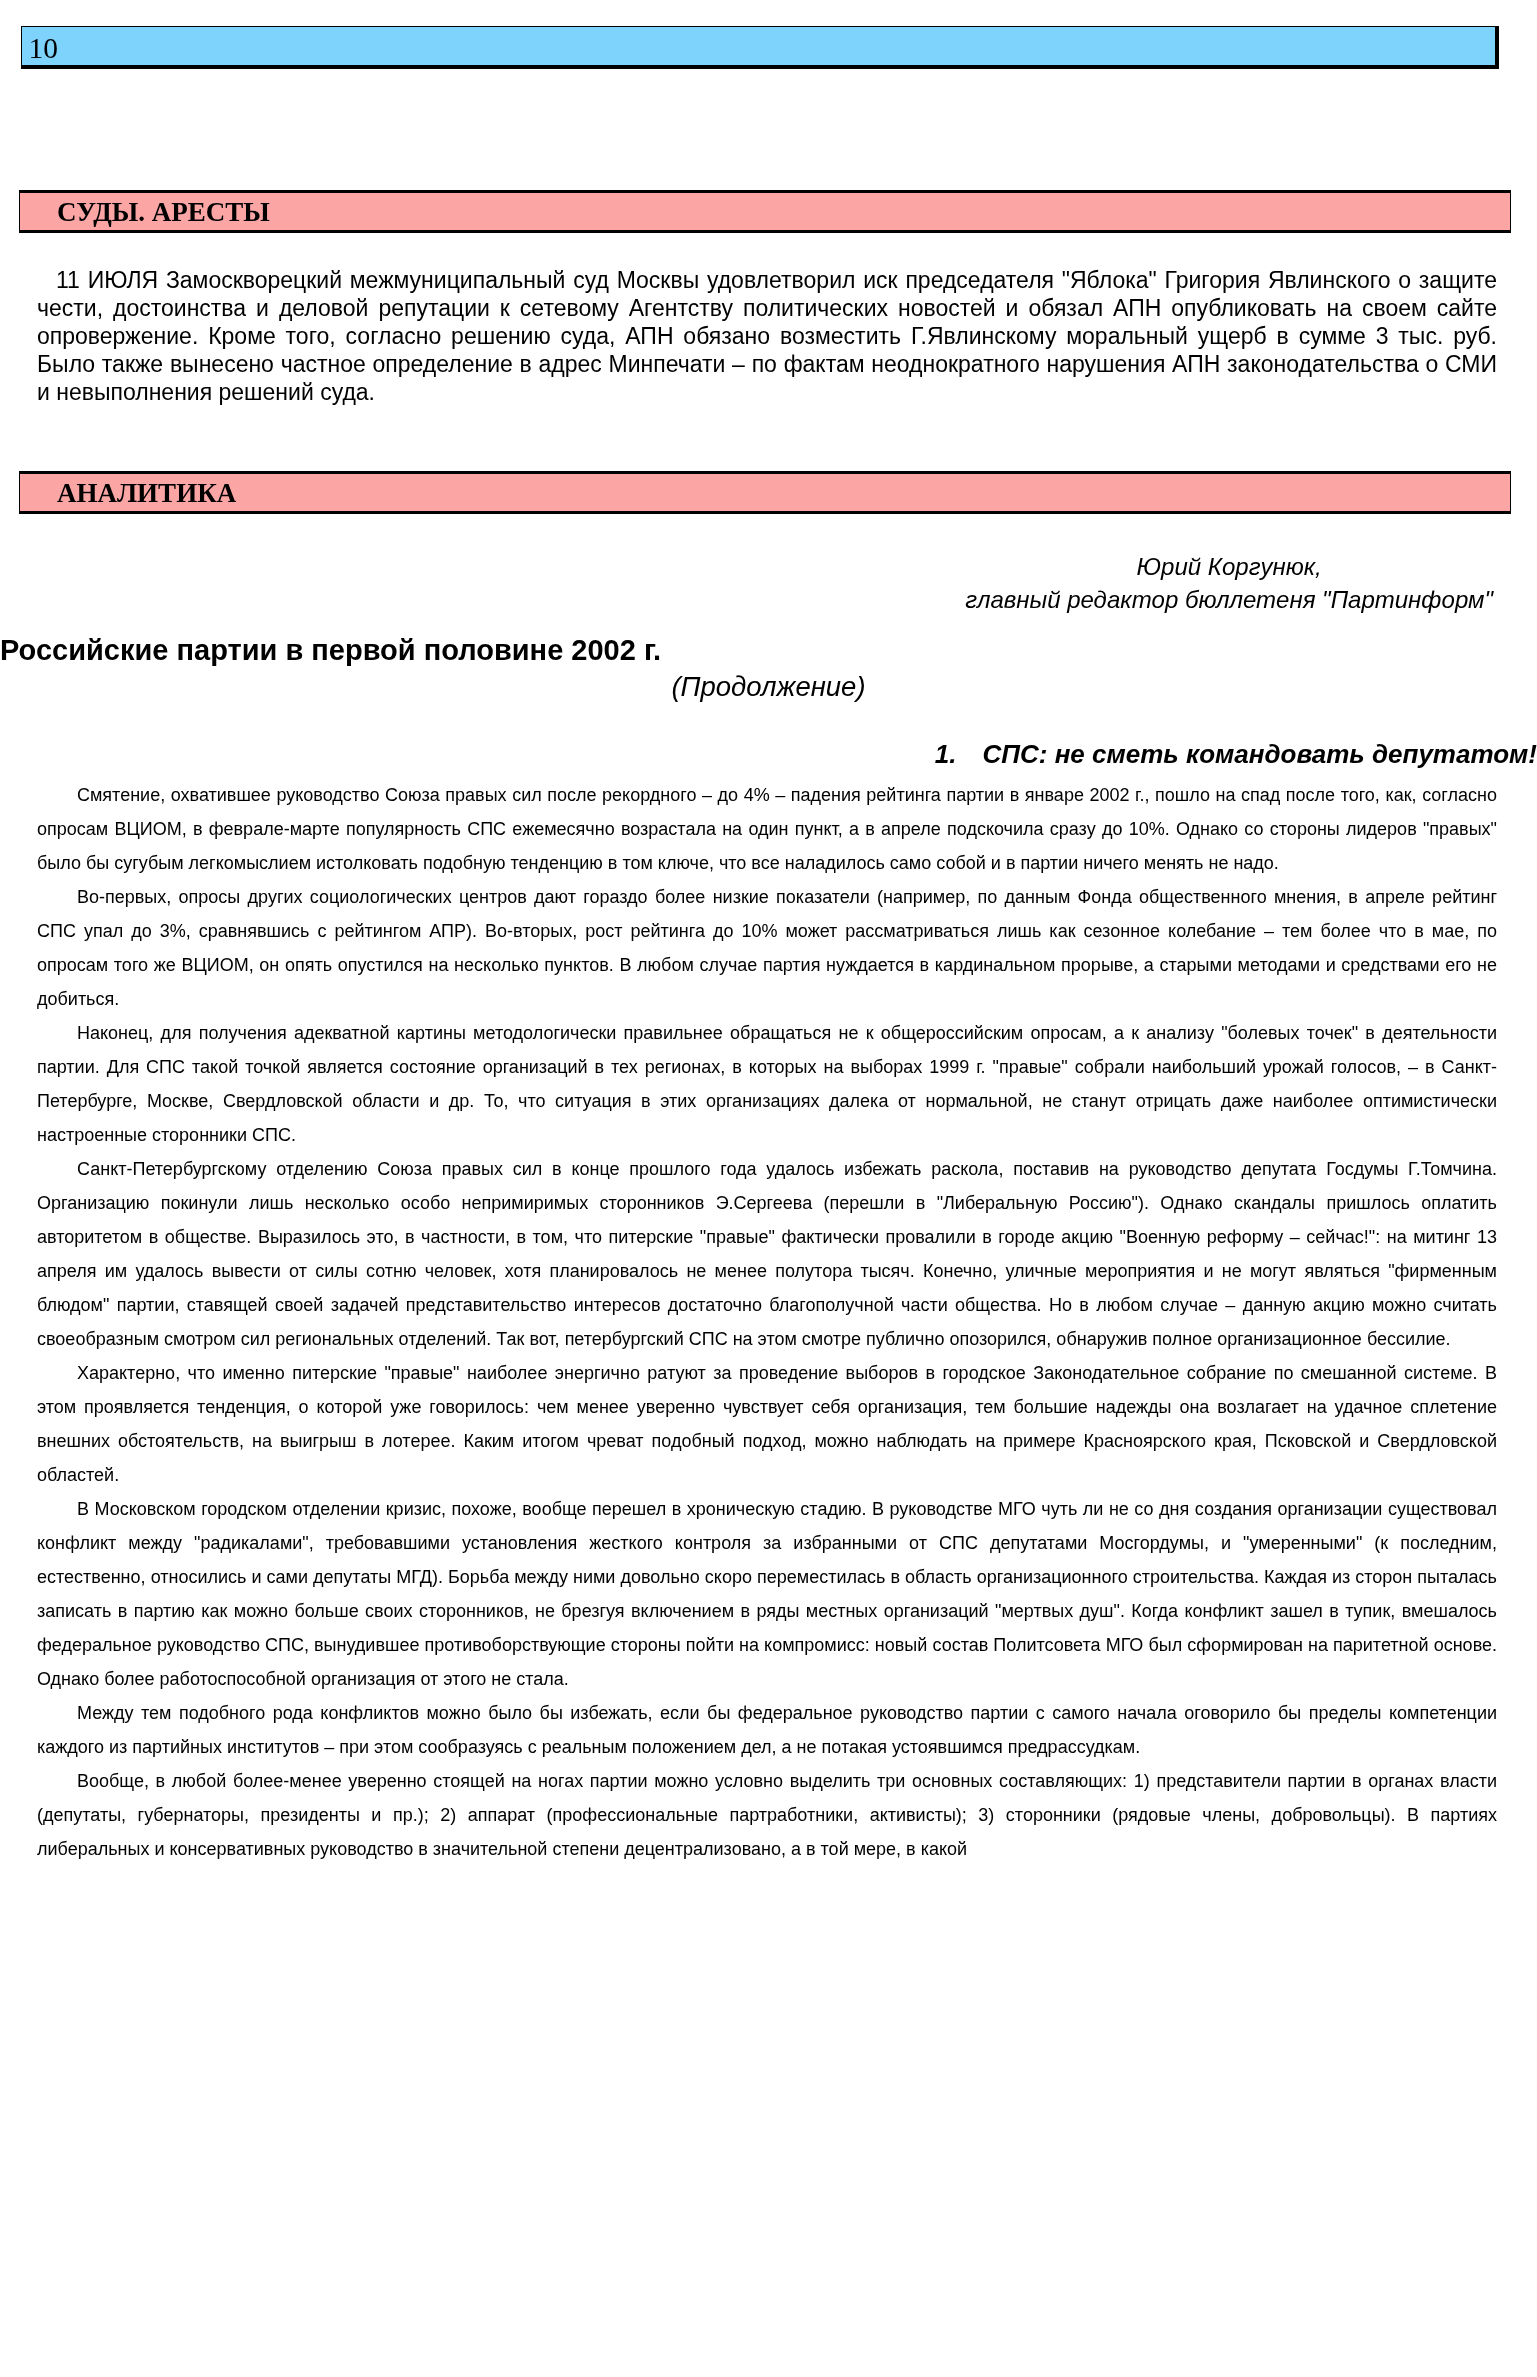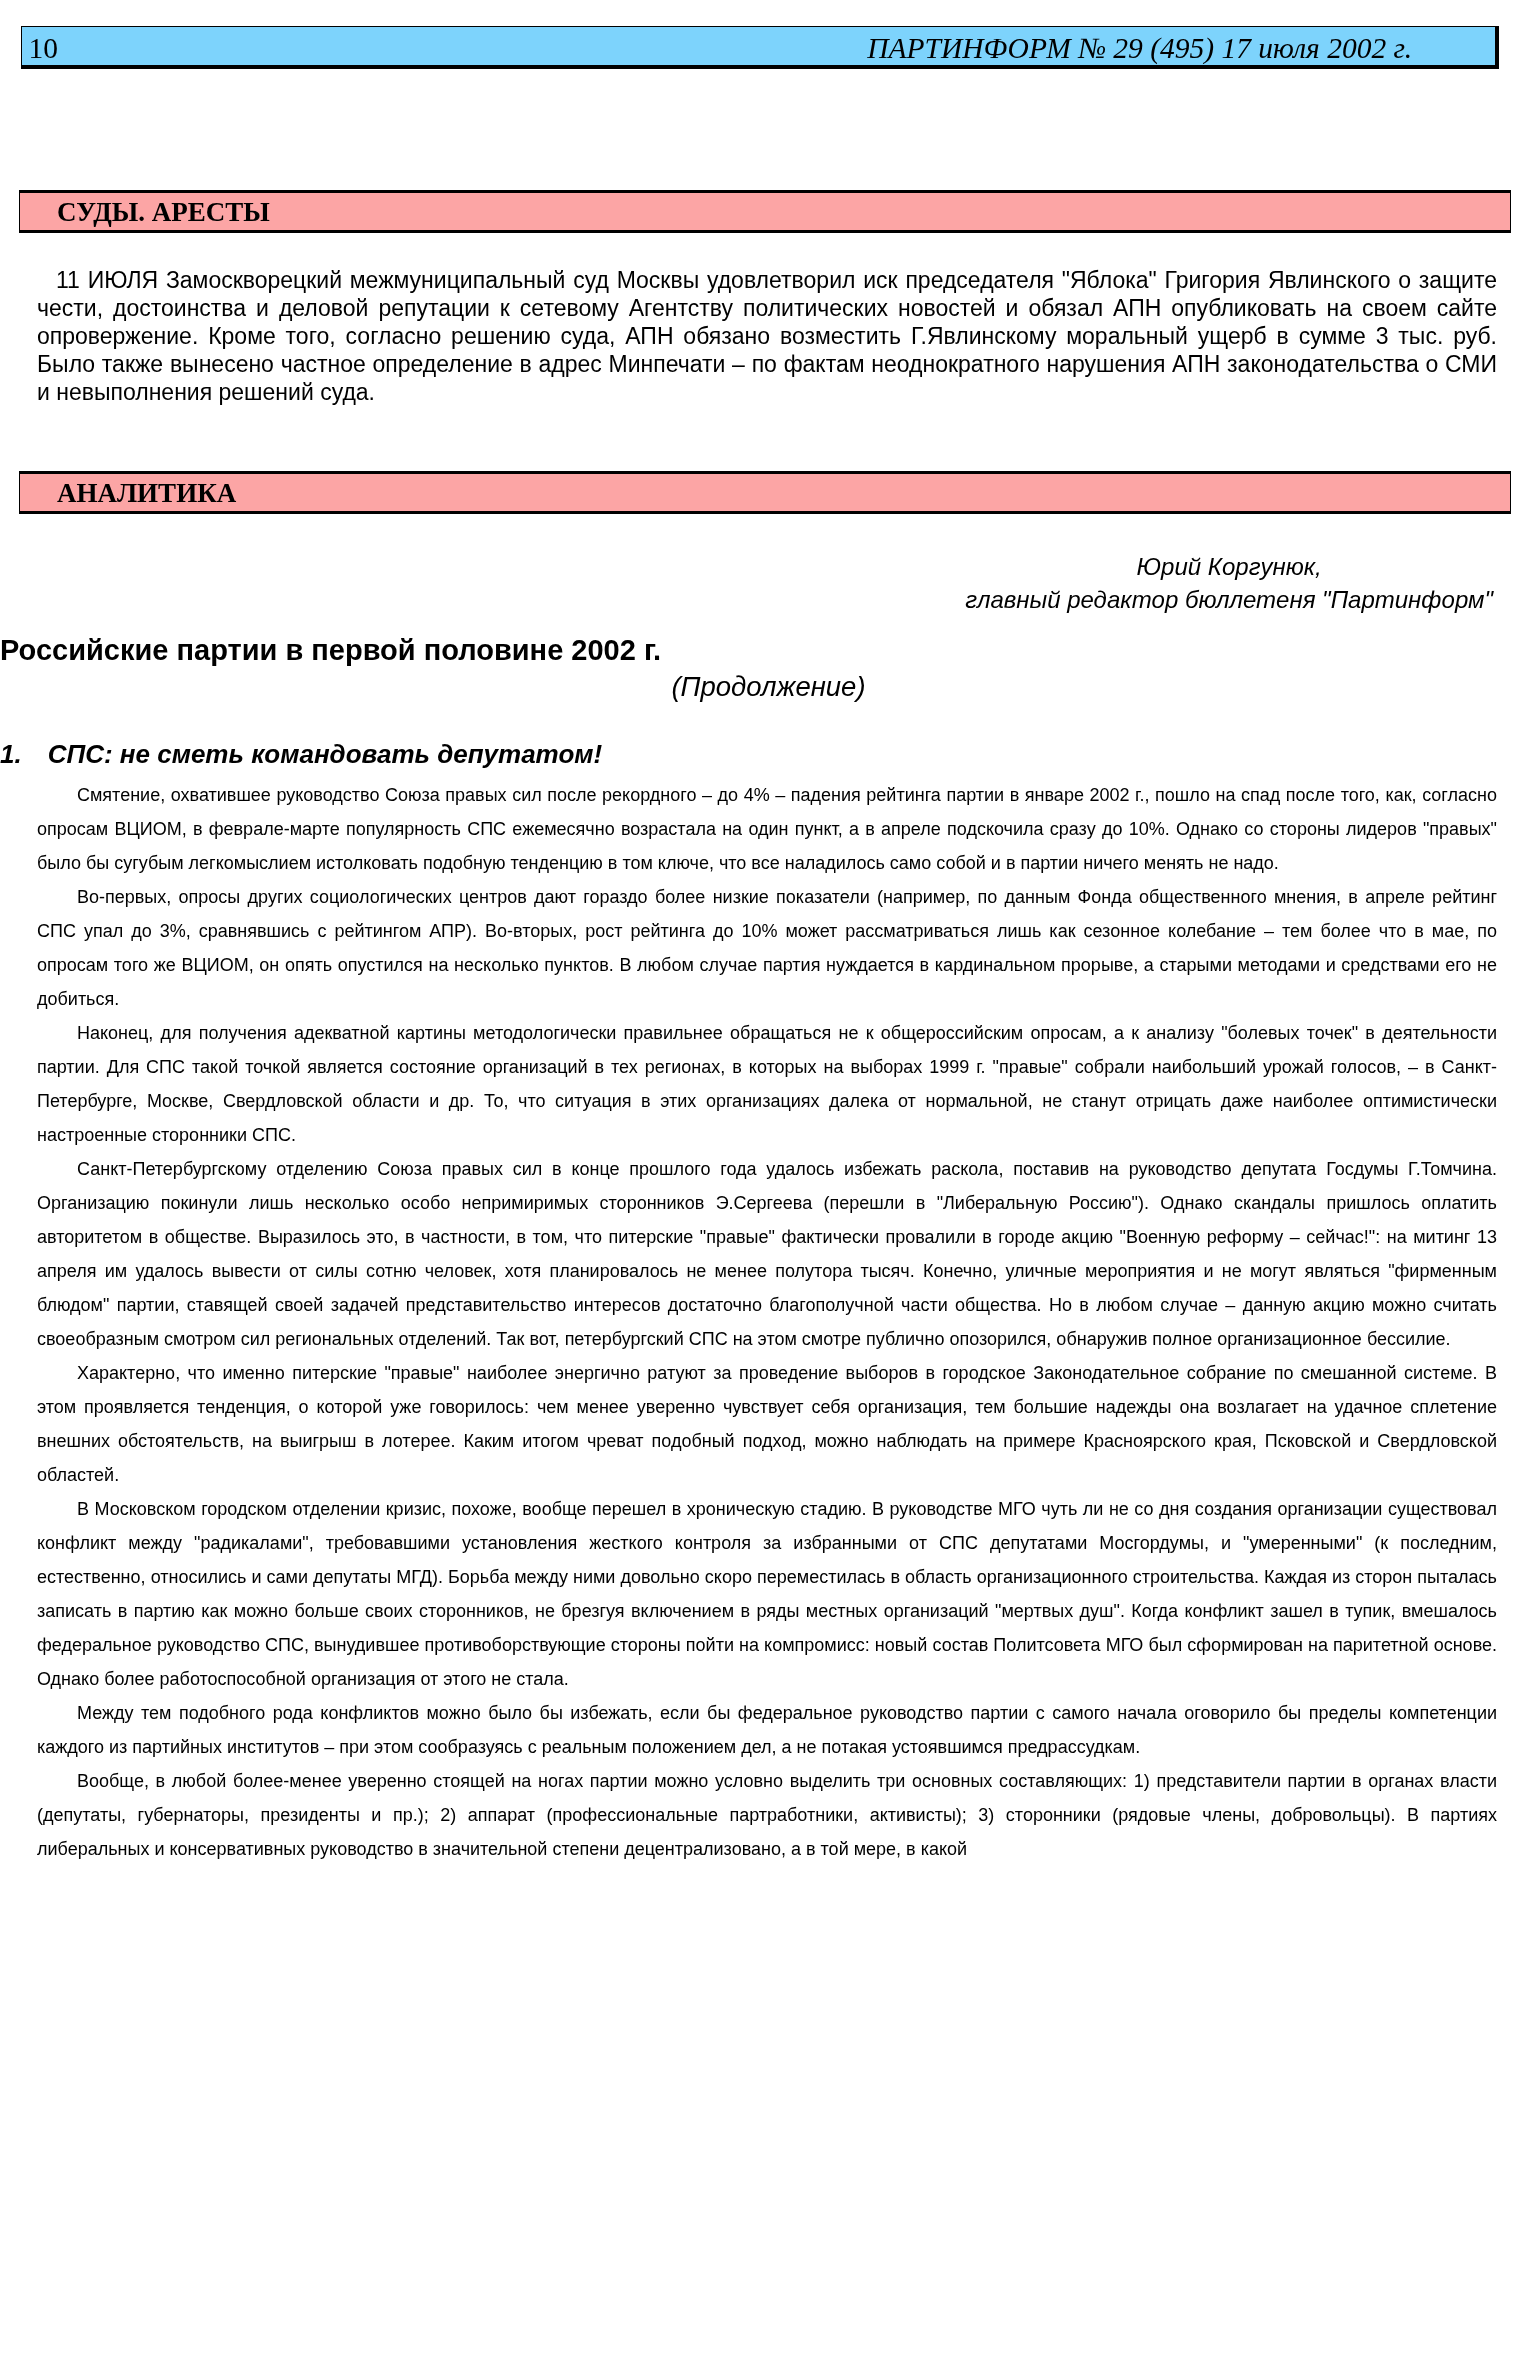--- a/index.html
+++ b/index.html
@@ -39,38 +39,37 @@
   }
   .title {
     position: absolute; left: 0; width: 1537px; top: 634px; text-align: left;
     font-family: "Liberation Sans", "DejaVu Sans", sans-serif; font-weight: bold; font-size: 29px; line-height: 33px;
   }
   .subtitle {
     position: absolute; left: 0; width: 1537px; top: 670px; text-align: center;
     font-family: "Liberation Sans", "DejaVu Sans", sans-serif; font-style: italic; font-size: 27.5px; line-height: 33px;
   }
   .section-h {
-    position: absolute; left: 0; width: 1537px; top: 738px; text-align: left;
+    position: absolute; left: 0; width: 1537px; top: 738px; text-align: right;
     font-family: "Liberation Sans", "DejaVu Sans", sans-serif; font-weight: bold; font-style: italic;
     font-size: 26px; line-height: 33px;
   }
   .section-h .num { margin-right: 26px; }
   .body {
     position: absolute; left: 37px; top: 778px; width: 1460px;
     font-family: Liberation Sans, sans-serif;
     font-size: 18px; line-height: 34px; text-align: justify;
   }
   .body p { margin: 0; text-indent: 40px; }
 </style>
 </head>
 <body>
 
 <div class="hdr">
   <span class="pg">10</span>
-  <span class="ttl">ПАРТИНФОРМ № 29 (495) 17 июля 2002 г.</span>
 </div>
 
 <div class="sec" style="top:190px;">
   <span>СУДЫ. АРЕСТЫ</span>
 </div>
 
 <div class="court">
   <p>11 ИЮЛЯ Замоскворецкий межмуниципальный суд Москвы удовлетворил иск председателя "Яблока" Григория Явлинского о защите чести, достоинства и деловой репутации к сетевому Агентству политических новостей и обязал АПН опубликовать на своем сайте опровержение. Кроме того, согласно решению суда, АПН обязано возместить Г.Явлинскому моральный ущерб в сумме 3 тыс. руб. Было также вынесено частное определение в адрес Минпечати – по фактам неоднократного нарушения АПН законодательства о СМИ и невыполнения решений суда.</p>
 </div>
 

